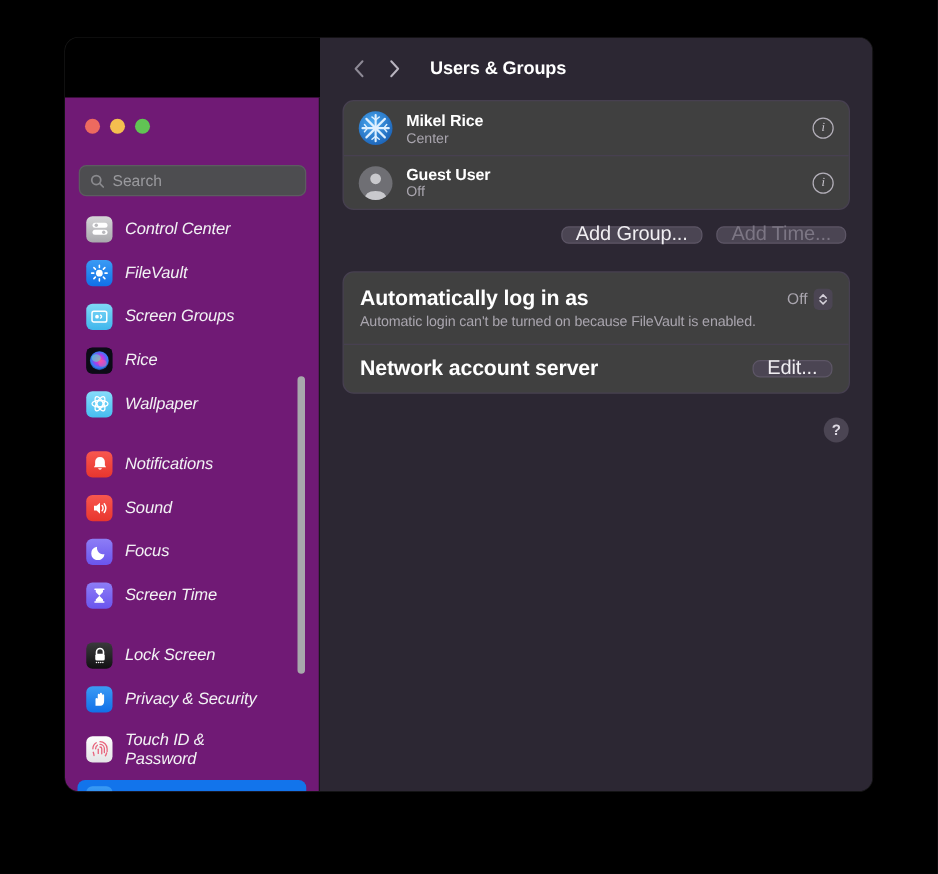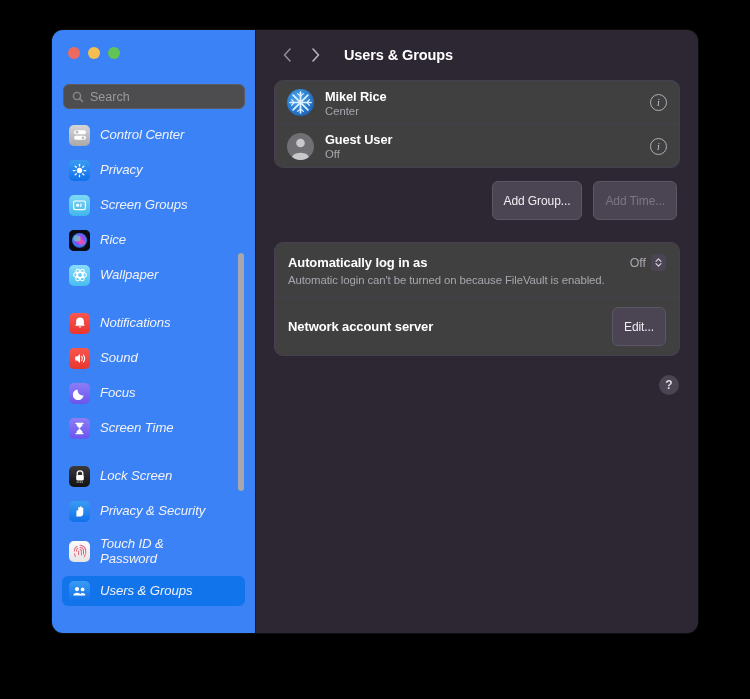--- a/index.html
+++ b/index.html
@@ -17,24 +17,25 @@
     width:646px; height:603px;
     border-radius:11px;
     overflow:hidden;
     display:flex;
     box-shadow:0 0 0 0.5px rgba(255,255,255,0.10);
   }
 
   
   #sidebar {
     width:204px;
-    background:#3b82f6;
+    background:#701a75;
     position:relative;
     flex:0 0 204px;
     border-right:0.5px solid #19171c;
+    margin-top:48px;
   }
   #traffic {
     position:absolute;
     left:16px; top:17px;
     display:flex; gap:8px;
   }
   .light { width:12px; height:12px; border-radius:50%; }
   .light.red    { background:#ed6a5f; }
   .light.yellow { background:#f5bf4f; }
   .light.green  { background:#61c454; }
@@ -175,40 +176,40 @@
     display:flex; justify-content:flex-end;
     gap:11px;
     margin-top:13px;
     padding-right:3px;
     position:relative;
   }
   .push-btn {
     background:#4b4553;
     border:0.5px solid #5d5666;
     border-radius:6px;
-    height:39px;
+    height:14px;
     padding:0 11px;
     color:#f0eef2;
-    font-size:12px;
+    font-size:16px;
     font-family:"Liberation Sans", sans-serif;
     display:flex; align-items:center;
     cursor:default;
     letter-spacing:-0.1px;
   }
   .push-btn.disabled { color:#7c7684; }
 
   
   #settings-card { margin-top:22px; }
   .set-row { padding:11px 13px 11px 13px; }
   .set-row + .set-row { border-top:0.5px solid #474050; }
   .set-line {
     display:flex; align-items:center; justify-content:space-between;
   }
   .set-title {
-    color:#ffffff; font-size:13px; font-weight:bold;
+    color:#ffffff; font-size:17px; font-weight:bold;
     letter-spacing:-0.1px;
   }
   .set-desc {
     color:#a9a5ae; font-size:11.4px;
     margin-top:3px; letter-spacing:-0.1px;
   }
   .popup-btn {
     display:flex; align-items:center; gap:5px;
     cursor:default;
   }
@@ -283,21 +284,21 @@
                     <line x1="7.5" y1="12" x2="7.5" y2="13.7"></line>
                     <line x1="1.3" y1="7.5" x2="3" y2="7.5"></line>
                     <line x1="12" y1="7.5" x2="13.7" y2="7.5"></line>
                     <line x1="3.1" y1="3.1" x2="4.3" y2="4.3"></line>
                     <line x1="10.7" y1="10.7" x2="11.9" y2="11.9"></line>
                     <line x1="11.9" y1="3.1" x2="10.7" y2="4.3"></line>
                     <line x1="4.3" y1="10.7" x2="3.1" y2="11.9"></line>
                   </g>
                 </svg>
               </div>
-              <div class="nav-label">Privacy</div>
+              <div class="nav-label">FileVault</div>
             </div>
             <div class="nav-item">
               <div class="app-icon" style="background: linear-gradient(rgb(127, 216, 247), rgb(63, 182, 236));">
                 <svg width="15" height="15" viewBox="0 0 15 15">
                   <rect x="1.6" y="3" width="11.8" height="8.6" rx="1.5" fill="none" stroke="#fff" stroke-width="1.2"></rect>
                   <circle cx="5.6" cy="7.3" r="1.5" fill="#fff"></circle>
                   <path d="M8.4 6.1 q1.8 1.2 0 2.4" fill="none" stroke="#fff" stroke-width="1.1" stroke-linecap="round"></path>
                 </svg>
               </div>
               <div class="nav-label">Screen Groups</div>

